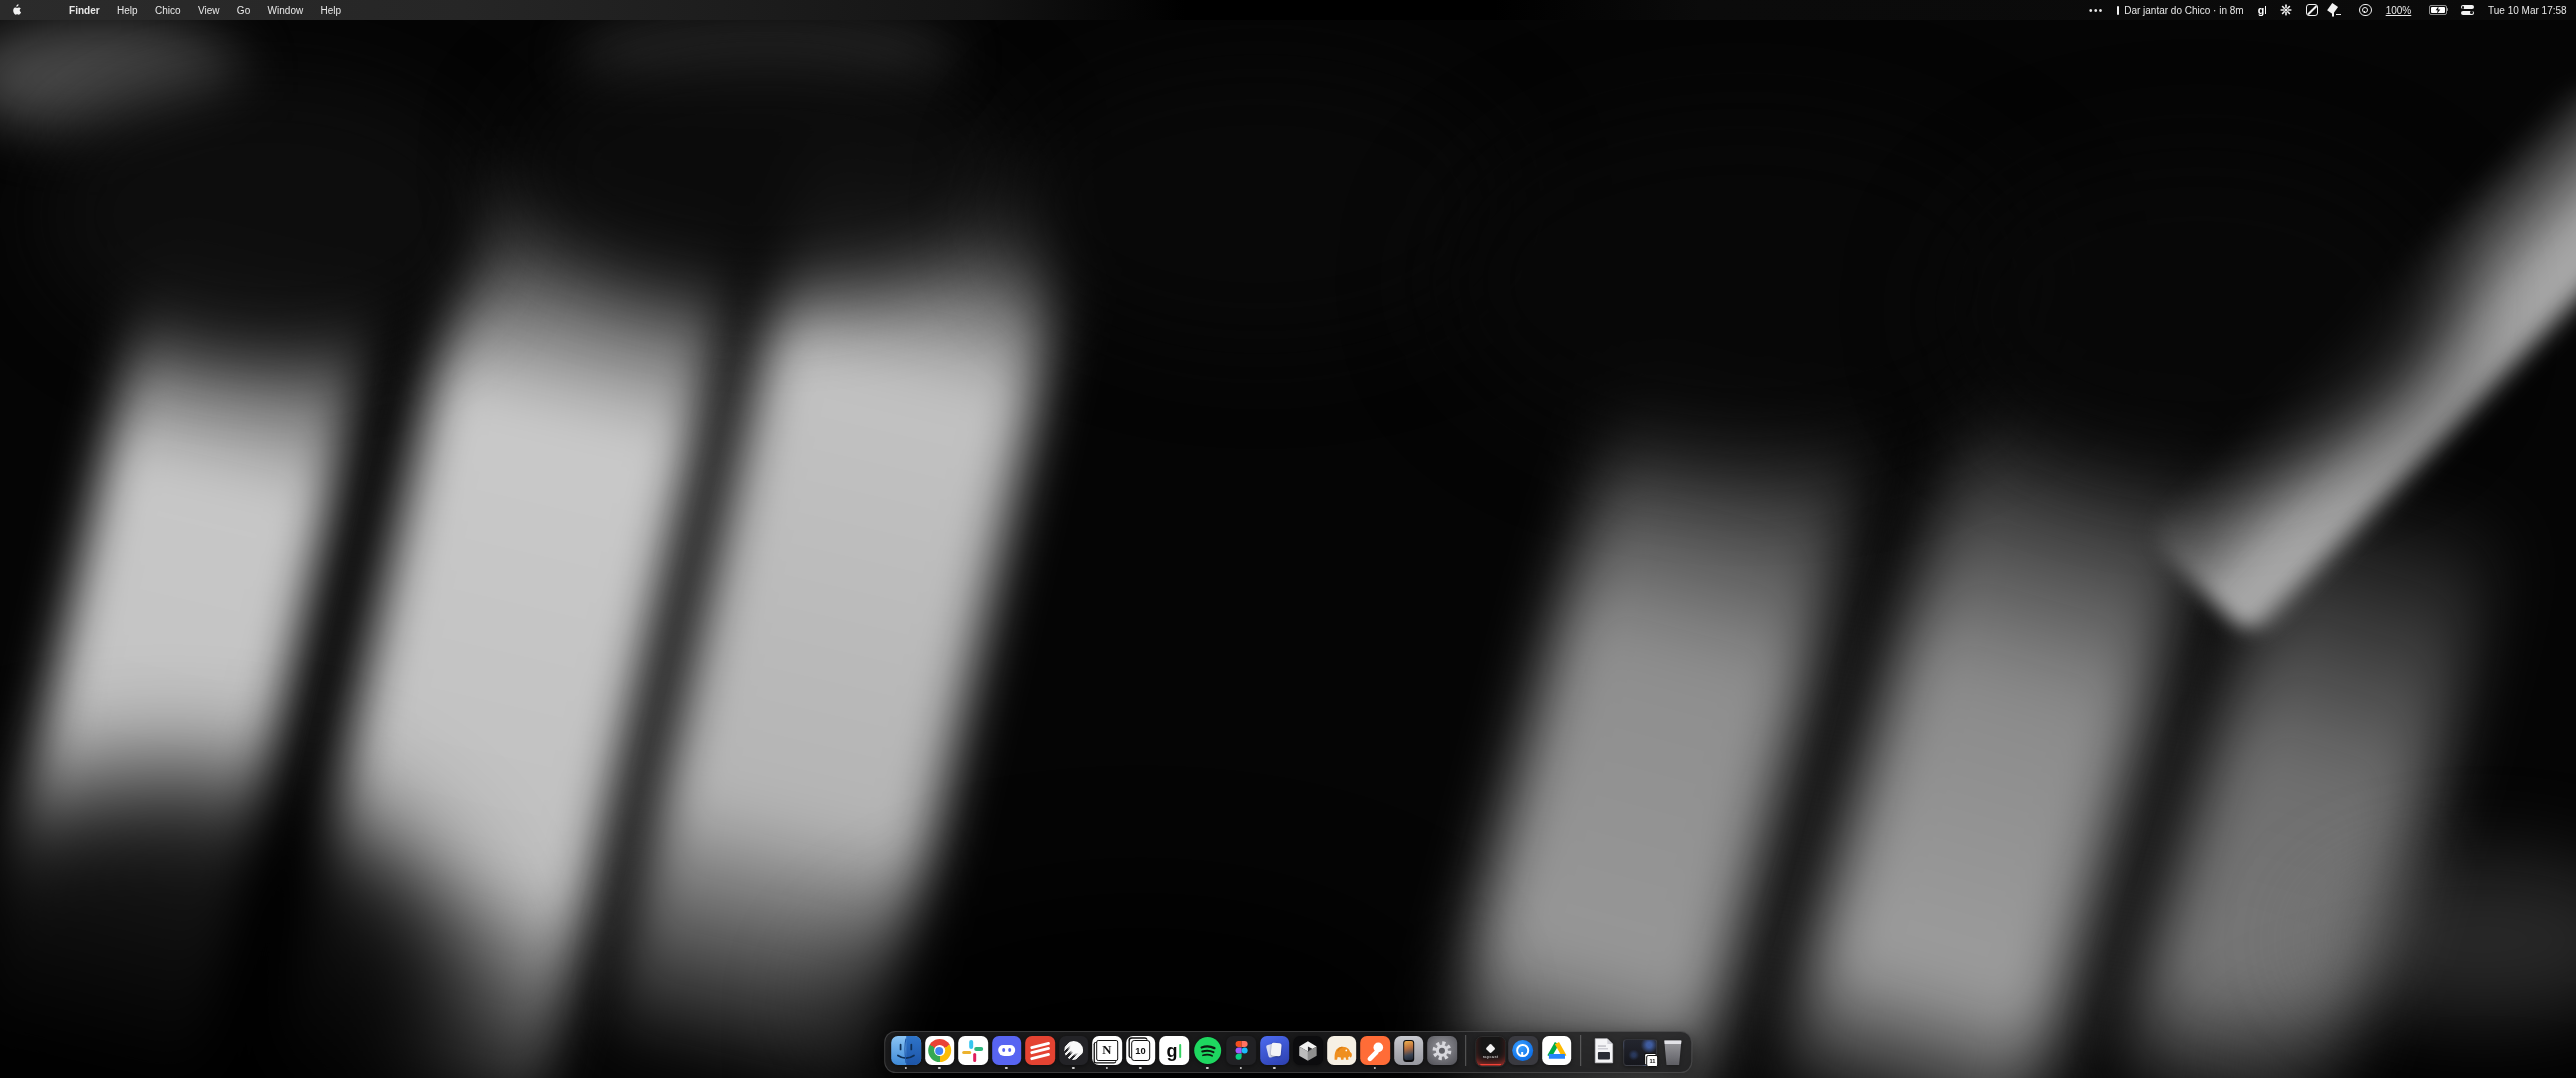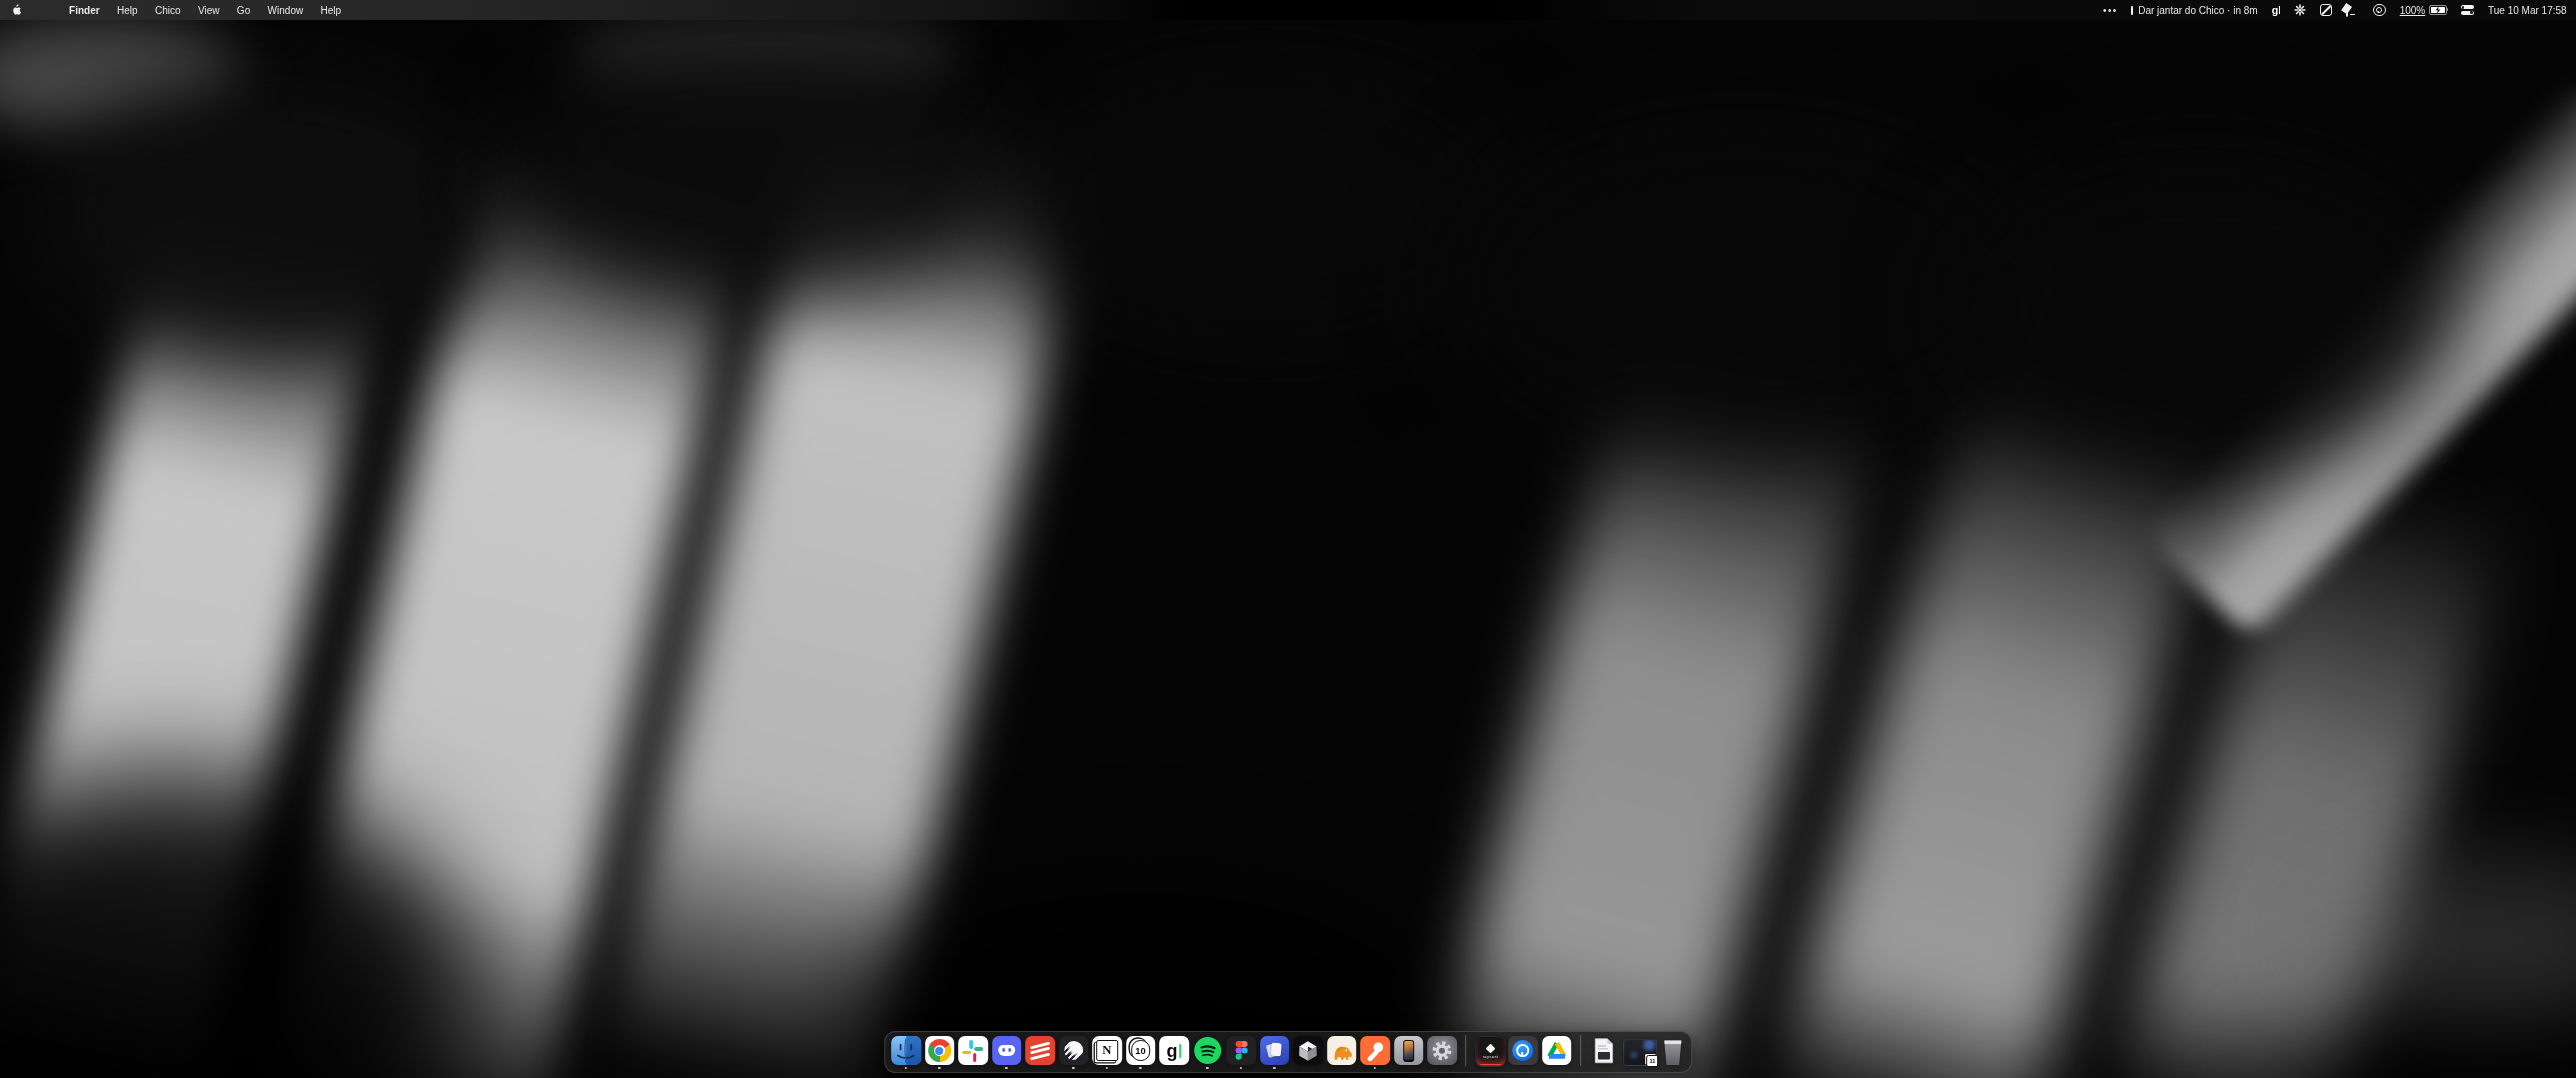--- a/index.html
+++ b/index.html
@@ -21,21 +21,21 @@
   .mb-right{display:flex;align-items:center;gap:14px;padding-right:9.4px;height:100%;}
   .apple svg{display:block;}
   .notchwidget{position:absolute;left:1195px;top:0;width:185px;height:20px;display:flex;align-items:center;justify-content:space-between;}
   .albumart{width:17px;height:17px;border-radius:4px;margin-top:0.7px;
     background:radial-gradient(circle at 52% 32%,#cfc6ba 0 16%,#847a6e 38%,#3a3630 68%,#23201c 100%);
     border:0.7px solid rgba(255,255,255,.14);}
   .eq{display:flex;align-items:flex-end;gap:1.3px;height:9.4px;}
   .eq i{display:block;width:2px;border-radius:1px;background:#e6dcc4;}
   .evbar{display:inline-block;width:2px;height:8.7px;border-radius:1px;background:#f2f2f2;margin-right:4.7px;vertical-align:-1.3px;}
   .mbicon{display:inline-flex;align-items:center;justify-content:center;}
-  .batgrp{display:flex;align-items:center;gap:4px;text-decoration:underline;}
+  .batgrp{display:flex;align-items:center;gap:18px;text-decoration:underline;}
   .battery{position:relative;width:15.4px;height:7.4px;border:1px solid rgba(255,255,255,.55);border-radius:2px;}
   .battery .fill{position:absolute;inset:0.7px;background:#fff;border-radius:1px;}
   .battery .nub{position:absolute;right:-2.7px;top:1.7px;width:1.3px;height:3.4px;background:rgba(255,255,255,.55);border-radius:0 0.7px 0.7px 0;}
   .battery svg{position:absolute;left:3.4px;top:-0.7px;}
   .cc{display:flex;flex-direction:column;gap:1.3px;}
   .cc .pill{width:13.4px;height:4px;border-radius:2px;background:#f2f2f2;position:relative;}
   .cc .pill i{position:absolute;top:0.8px;width:2.4px;height:2.4px;border-radius:50%;background:#1a1a1a;}
   .cc .pill.p1 i{left:1.3px;} .cc .pill.p2 i{right:1.3px;}
   .ring1p{width:10.7px;height:10.7px;border:1.1px solid #f2f2f2;border-radius:50%;display:flex;align-items:center;justify-content:center;}
   .ring1p i{width:4px;height:4px;border:1.1px solid #f2f2f2;border-radius:50%;display:block;position:relative;}
@@ -79,21 +79,21 @@
   .todoist i{position:absolute;left:4.7px;width:20px;height:3.4px;border-radius:1.3px;background:#fff;transform:rotate(-14deg);}
   .linear{background:#232327;display:flex;align-items:center;justify-content:center;}
   .linear .sphere{width:19.5px;height:19.5px;border-radius:50%;
     background:radial-gradient(circle at 66% 30%,#fafafa 0 34%,rgba(250,250,250,0) 55%),
                repeating-linear-gradient(135deg,#ededed 0 2.3px,#232327 2.3px 4.7px);}
   .notion{background:#fff;display:flex;align-items:center;justify-content:center;}
   .notion .frame{width:19.5px;height:19.5px;border:1.6px solid #111;border-radius:2px;display:flex;align-items:center;justify-content:center;
     font-family:"Liberation Serif",serif;font-weight:700;font-size:12.7px;color:#111;background:#fff;
     box-shadow:-2px 2px 0 -0.7px #fff,-2.3px 2.3px 0 0.3px #111;}
   .ncal{background:#fff;display:flex;align-items:center;justify-content:center;}
-  .ncal .page{width:17.4px;height:19px;border:1.5px solid #111;border-radius:9px;background:#fff;
+  .ncal .page{width:17.4px;height:19px;border:1.5px solid #111;border-radius:3px;background:#fff;
     display:flex;align-items:center;justify-content:center;font-weight:700;font-size:9.4px;color:#111;
     box-shadow:-2.3px -2.3px 0 -1px #fff,-2.7px -2.7px 0 0 #111;}
   .granola{background:#fff;display:flex;align-items:center;justify-content:center;}
   .granola .g{font-size:18px;font-weight:700;color:#0b0b0b;line-height:1;}
   .granola .caret{width:2.4px;height:14px;background:#35d262;border-radius:1.3px;margin-left:1.3px;}
   .spotify{background:transparent;display:flex;align-items:center;justify-content:center;}
   .spotify .disc{width:27px;height:27px;border-radius:50%;background:#1ed760;display:flex;align-items:center;justify-content:center;}
   .figma{background:#212124;display:flex;align-items:center;justify-content:center;}
   .bluepages{background:linear-gradient(155deg,#4d6cf0 0%,#2c3fae 100%);}
   .bluepages i{position:absolute;width:10px;height:12.7px;background:#f4f4f6;border-radius:2px;}

